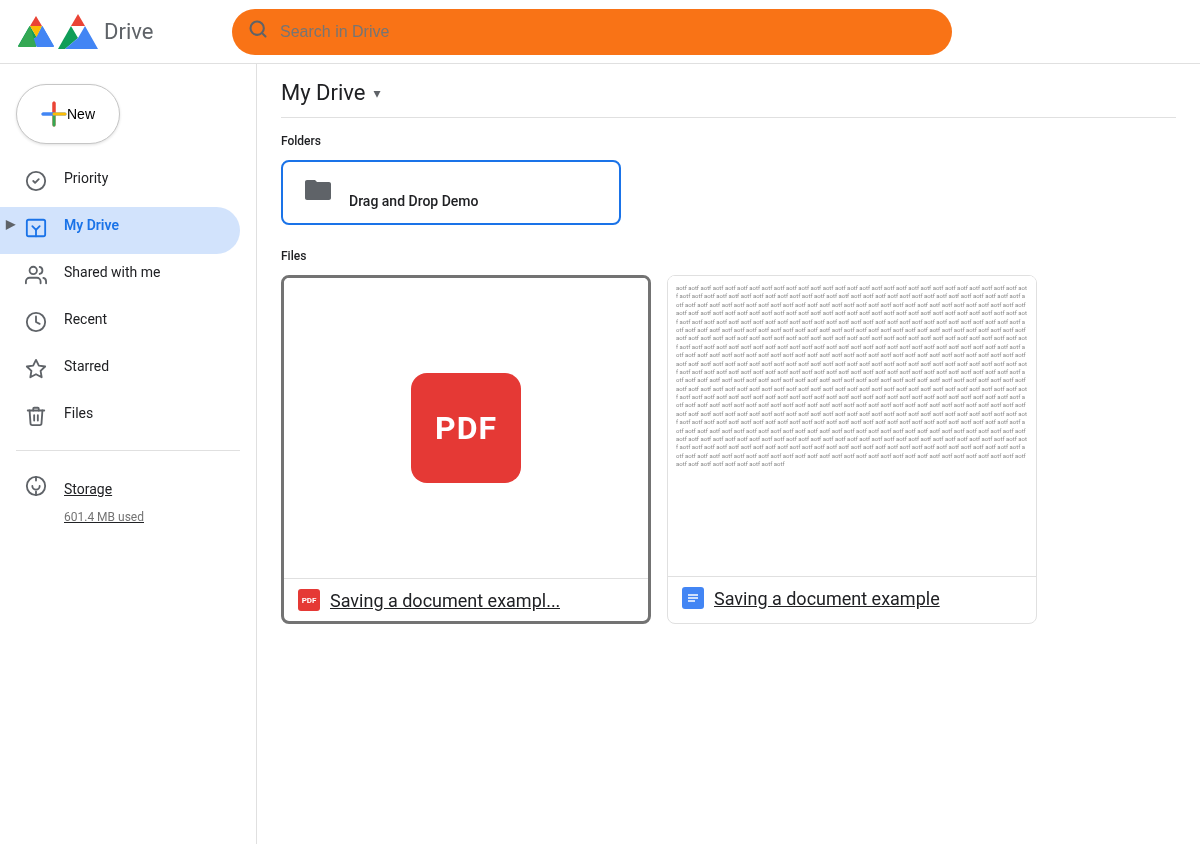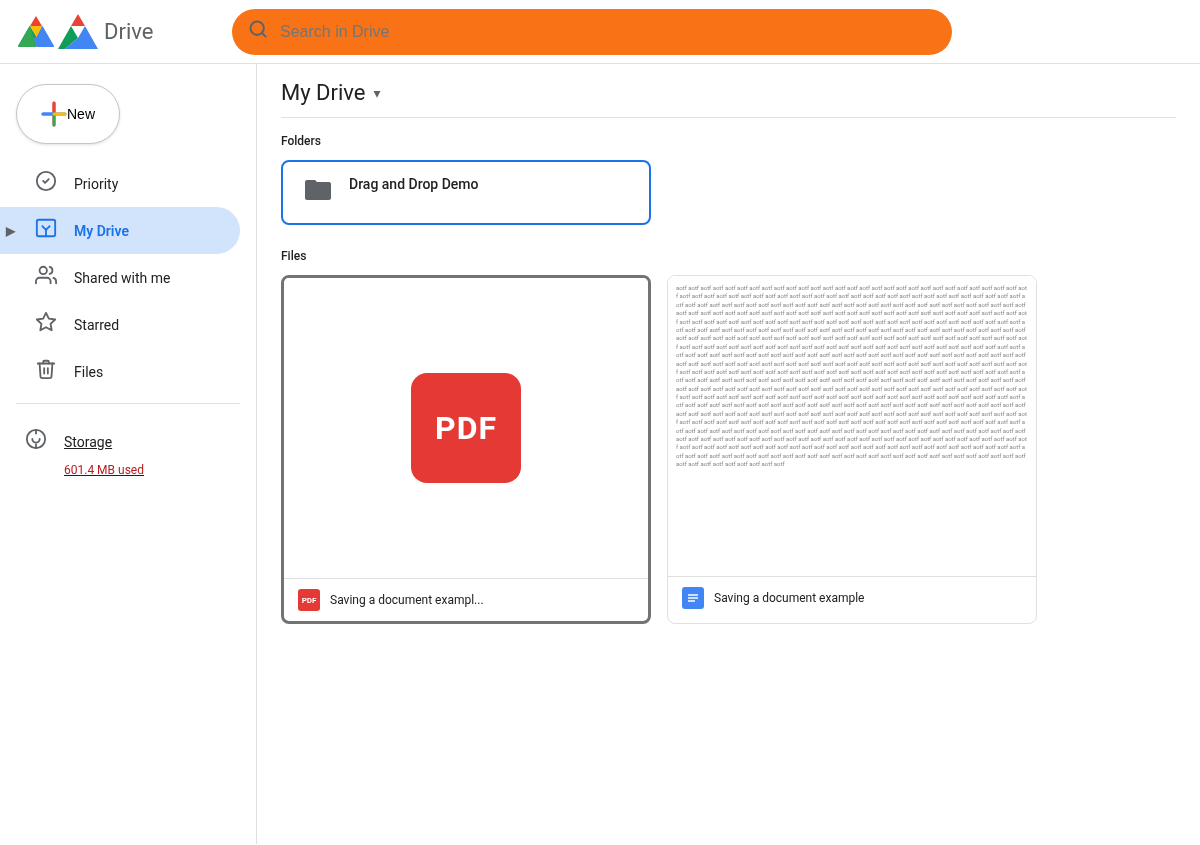--- a/index.html
+++ b/index.html
@@ -76,23 +76,23 @@
       border: 1px solid #c6c6c6;
       cursor: pointer;
       font-size: 14px;
       font-weight: 500;
       background: white;
       box-shadow: 0 1px 3px rgba(0,0,0,0.12);
       width: fit-content;
     }
     .nav-item {
       display: flex;
-      align-items: center;
+      align-items: flex-start;
       gap: 16px;
-      padding: 10px 16px 10px 34px;
+      padding: 10px 16px 10px 24px;
       border-radius: 0 50px 50px 0;
       cursor: pointer;
       font-size: 14px;
       color: #202124;
       position: relative;
       margin-right: 16px;
     }
     .nav-item.active { background: #d2e3fc; font-weight: 600; }
     .nav-item .nav-icon { font-size: 20px; color: #5f6368; width: 24px; text-align: center; }
     .nav-item.active .nav-icon { color: #1a73e8; }
@@ -115,21 +115,21 @@
       display: flex;
       align-items: center;
       gap: 16px;
       padding: 8px 0;
       font-size: 14px;
       color: #202124;
     }
     .storage-label .nav-icon { font-size: 20px; color: #5f6368; width: 24px; text-align: center; }
     .storage-used {
       font-size: 12px;
-      color: #b91c1c;
+      color: #737373;
       padding-left: 40px;
     }
 
     
     .main-content {
       flex: 1;
       padding: 16px 24px;
       overflow-y: auto;
       border-left: 1px solid #e0e0e0;
     }
@@ -155,26 +155,26 @@
       font-size: 12px;
       font-weight: 500;
       color: #202124;
       margin-bottom: 12px;
       margin-top: 8px;
     }
 
     
     .folder-card {
       display: flex;
-      align-items: flex-start;
+      align-items: flex-end;
       gap: 16px;
       border: 2px solid #1a73e8;
       border-radius: 8px;
       padding: 14px 20px;
-      width: 370px;
+      width: 340px;
       cursor: pointer;
       margin-bottom: 24px;
     }
     .folder-icon { font-size: 28px; color: #5f6368; }
     .folder-name { font-size: 14px; font-weight: 500; }
 
     
     .files-grid {
       display: flex;
       gap: 16px;
@@ -242,25 +242,26 @@
       align-items: center;
       justify-content: center;
       font-size: 8px;
       font-weight: 700;
       color: white;
       flex-shrink: 0;
     }
     .file-type-icon.pdf { background: #e53935; }
     .file-type-icon.doc { background: #4285f4; font-size: 12px; }
     .file-name {
-      font-size: 12px;
+      font-size: 18px;
       color: #202124;
       white-space: nowrap;
       overflow: hidden;
       text-overflow: ellipsis;
+      text-decoration: underline;
     }
   </style>
 </head>
 <body>
 
 <header class="header">
   <div class="logo-area">
 
     <svg class="logo-icon" viewBox="0 0 40 40" xmlns="http://www.w3.org/2000/svg">
       <polygon points="20,4 38,34 2,34" fill="none"></polygon>
@@ -350,20 +351,29 @@
         <svg width="22" height="22" viewBox="0 0 24 24" fill="none" stroke="#5f6368" stroke-width="2" stroke-linecap="round" stroke-linejoin="round">
           <path d="M17 21v-2a4 4 0 0 0-4-4H5a4 4 0 0 0-4 4v2"></path>
           <circle cx="9" cy="7" r="4"></circle>
           <path d="M23 21v-2a4 4 0 0 0-3-3.87"></path>
           <path d="M16 3.13a4 4 0 0 1 0 7.75"></path>
         </svg>
       </span>
       <span>Shared with me</span>
     </div>
 
+    <div class="nav-item">
+      <span class="nav-icon">
+        <svg width="22" height="22" viewBox="0 0 24 24" fill="none" stroke="#5f6368" stroke-width="2" stroke-linecap="round" stroke-linejoin="round">
+          <circle cx="12" cy="12" r="10"></circle>
+          <polyline points="12 6 12 12 16 14"></polyline>
+        </svg>
+      </span>
+      <span>Recent</span>
+    </div>
 
     <div class="nav-item">
       <span class="nav-icon">
         <svg width="22" height="22" viewBox="0 0 24 24" fill="none" stroke="#5f6368" stroke-width="2" stroke-linecap="round" stroke-linejoin="round">
           <polygon points="12 2 15.09 8.26 22 9.27 17 14.14 18.18 21.02 12 17.77 5.82 21.02 7 14.14 2 9.27 8.91 8.26 12 2"></polygon>
         </svg>
       </span>
       <span>Starred</span>
     </div>
 

